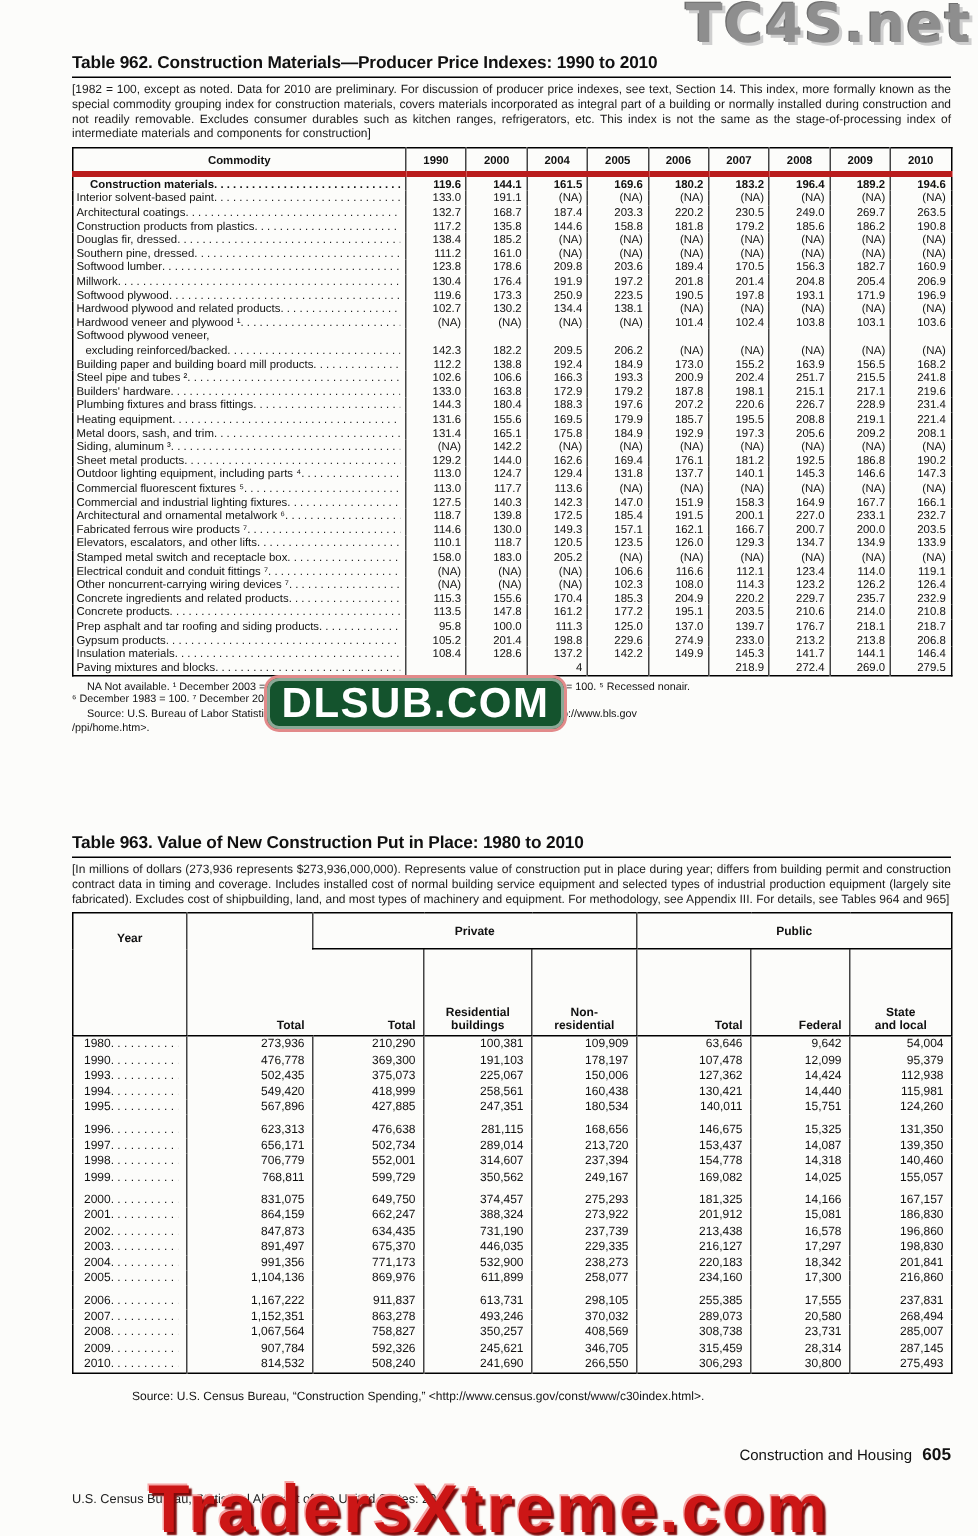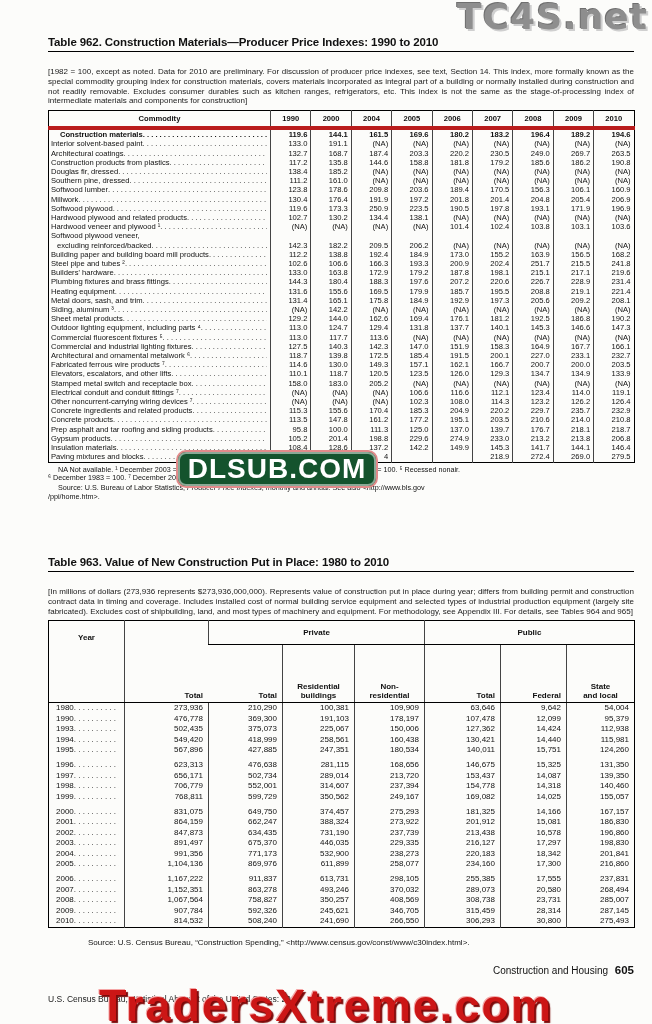--- a/index.html
+++ b/index.html
@@ -2,21 +2,21 @@
 <html lang="en"><head>
 <meta charset="utf-8">
 <style>
   *{margin:0;padding:0;box-sizing:border-box}
   html,body{width:652px;height:1024px}
   body{position:relative;background:#fcfcfa;color:#111;font-family:"Liberation Sans",sans-serif;overflow:hidden}
   .sec{position:absolute;left:48px;width:586px}
   #sec962{top:36px}
   #sec963{top:556px}
   .title{font-size:11.5px;font-weight:bold;letter-spacing:-.1px;padding-bottom:3px;border-bottom:1px solid #000}
-  .headnote{font-size:8px;line-height:9.8px;text-align:justify;margin-top:15px;color:#1a1a1a}
+  .headnote{font-size:8px;line-height:9.8px;text-align:justify;margin-top:3px;color:#1a1a1a}
   table{width:100%;border-collapse:collapse;table-layout:fixed}
   .datatable{border:1.2px solid #000;margin-top:4px}
   th{font-weight:bold}
   
   #t962{font-size:7.6px}
   #t962 thead th{text-align:center;padding:3px 2px;border-bottom:4px solid #b91c1c;font-size:7.6px}
   #t962 td{line-height:9.2px;vertical-align:bottom;padding:0 3px 0 2px}
   #t962 td:nth-child(n+2),#t962 th:nth-child(n+2){border-left:1px solid #444}
   #t962 tr.first td{font-weight:bold}
   #t962 tr.first .lab{padding-left:9px}
@@ -207,21 +207,21 @@
               <span class="dots"></span>
             </div>
           </td>
           <td class="num">123.8</td>
           <td class="num">178.6</td>
           <td class="num">209.8</td>
           <td class="num">203.6</td>
           <td class="num">189.4</td>
           <td class="num">170.5</td>
           <td class="num">156.3</td>
-          <td class="num">106.1</td>
+          <td class="num">182.7</td>
           <td class="num">160.9</td>
         </tr>
 
         <tr>
           <td>
 
             <div class="lab">
               <span class="txt">Millwork</span>
               <span class="dots"></span>
             </div>

